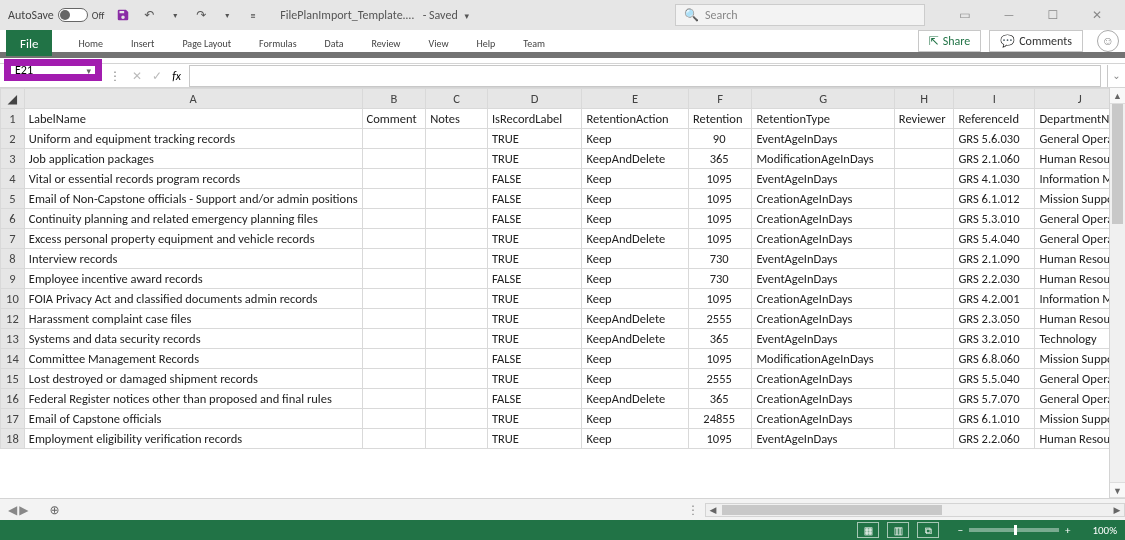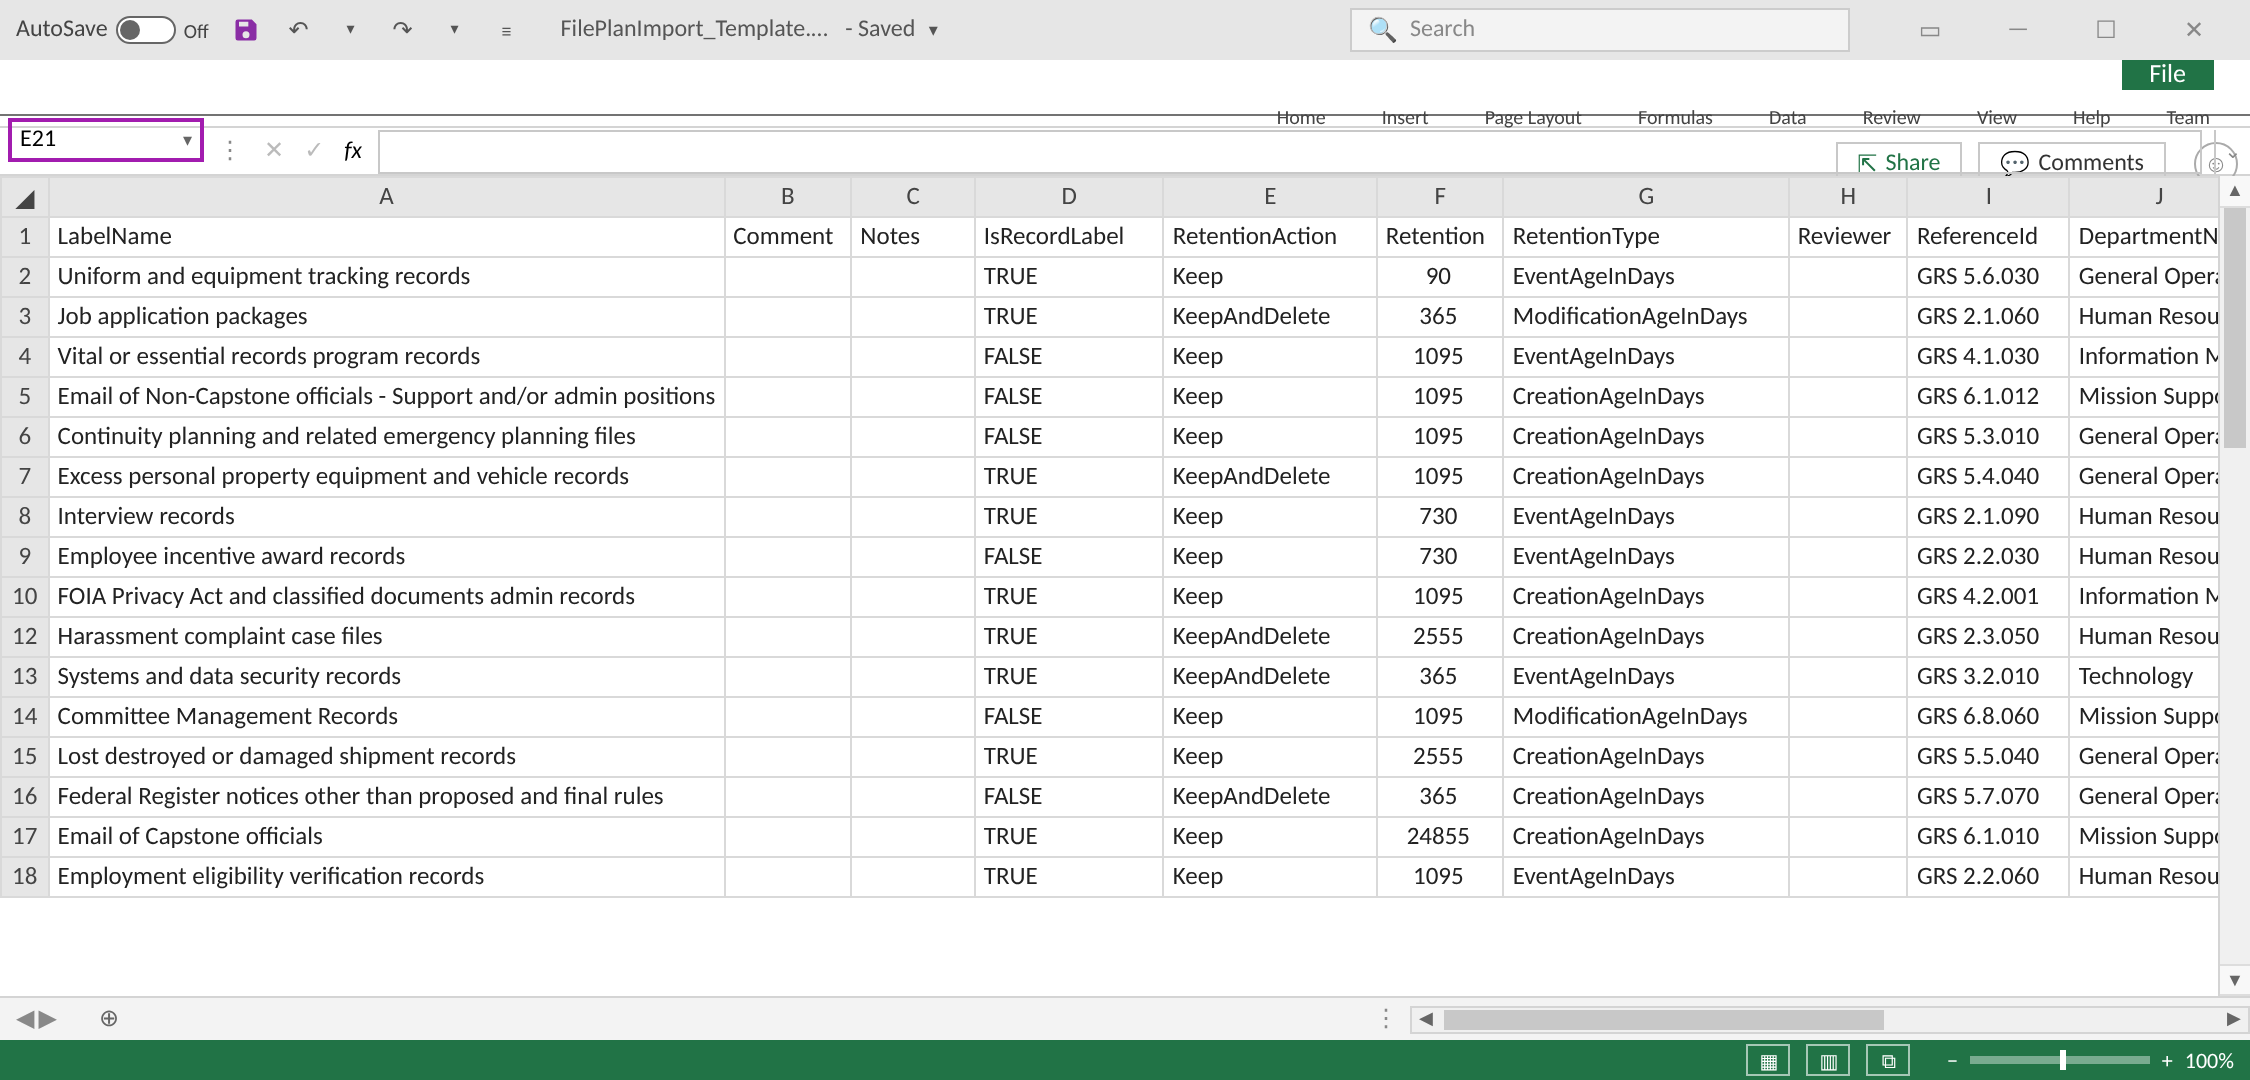--- a/index.html
+++ b/index.html
@@ -12,32 +12,32 @@
   .toggle .knob { width:10px; height:10px; border-radius:50%; background:#666; }
   .qat { display:flex; align-items:center; gap:8px; }
   .qat-icon { width:18px; height:18px; display:flex; align-items:center; justify-content:center; color:#555; cursor:pointer; }
   .save-icon svg { fill:#8a2da5; }
   .filetitle { flex:1; text-align:left; padding-left:18px; color:#555; white-space:nowrap; }
   .searchbox { width:250px; height:22px; background:#f3f3f3; border:1px solid #ccc; display:flex; align-items:center; padding:0 8px; color:#888; font-size:12px; margin-right:20px;}
   .winctl { display:flex; align-items:center; gap:4px; }
   .winbtn { width:40px; height:28px; display:flex; align-items:center; justify-content:center; color:#888; font-size:12px; cursor:pointer; }
 
   
-  .ribbon { height:28px; background:#fff; border-bottom:1px solid #737373; display:flex; align-items:flex-end; padding:0 6px;flex-direction:column; }
+  .ribbon { height:28px; background:#fff; border-bottom:6px solid #737373; display:flex; padding:0 6px; }
   .file-tab { background:#217346; color:#fff; height:26px; padding:0 14px; display:flex; align-items:center; font-size:13px; margin-right:12px; cursor:pointer;}
   .rtab { height:26px; padding:0 14px; display:flex; align-items:center; font-size:10px; color:#444; cursor:pointer;}
   .ribbon-right { margin-left:auto; display:flex; gap:8px; align-items:center;}
   .sharebtn { border:1px solid #c8c8c8; height:22px; padding:0 10px; font-size:12px; display:flex; align-items:center; gap:4px; cursor:pointer; color:#217346;}
   .commentsbtn { border:1px solid #c8c8c8; height:22px; padding:0 10px; font-size:12px; display:flex; align-items:center; gap:4px; cursor:pointer; color:#333;}
   .face { width:22px; height:22px; border:1px solid #aaa; border-radius:50%; display:flex; align-items:center; justify-content:center; font-size:12px; color:#888; margin-left:6px; cursor:pointer;}
   .collapse-ribbon { height:6px; background:#fff; border-bottom:1px solid #d4d4d4;}
 
   
   .addrbar { height:24px; display:flex; align-items:center; border-bottom:1px solid #d4d4d4; font-size:12px;}
-  .namebox { width:98px; height:22px; border:2px solid #a21caf; margin:0 4px 11px 4px; display:flex; align-items:center; padding:0 4px; justify-content:space-between;}
+  .namebox { width:98px; height:22px; border:7px solid #a21caf; margin:0 4px 11px 4px; display:flex; align-items:center; padding:0 4px; justify-content:space-between;}
   .namebox .dd { font-size:9px; color:#666;}
   .dots { width:18px; text-align:center; color:#888;}
   .fxarea { display:flex; align-items:center; gap:10px; padding:0 8px; color:#888;}
   .fxarea .cancel,.fxarea .enter { color:#bbb;}
   .fx-label { font-style:italic; color:#000000;}
   .formula-input { flex:1; height:22px; border:1px solid #c8c8c8; margin:0 6px 0 0; }
   .formula-dd { width:18px; height:22px; border-left:1px solid #c8c8c8; display:flex; align-items:center; justify-content:center; color:#888; font-size:10px;}
 
   
   .sheet { position:relative; height:calc(540px - 30px - 28px - 6px - 24px - 22px - 20px); overflow:hidden;}
@@ -437,16 +437,16 @@
   <div class="views">
     <div class="viewbtn">▦</div>
     <div class="viewbtn">▥</div>
     <div class="viewbtn">⧉</div>
     <div class="zoom">
       <span>−</span>
       <div class="zslider">
           <div class="zthumb"></div>
         </div>
       <span>+</span>
-      <span style="margin-left:0;">100%</span>
+      <span style="margin-left:16px;">100%</span>
     </div>
   </div>
 </div>
 
 </body></html>

